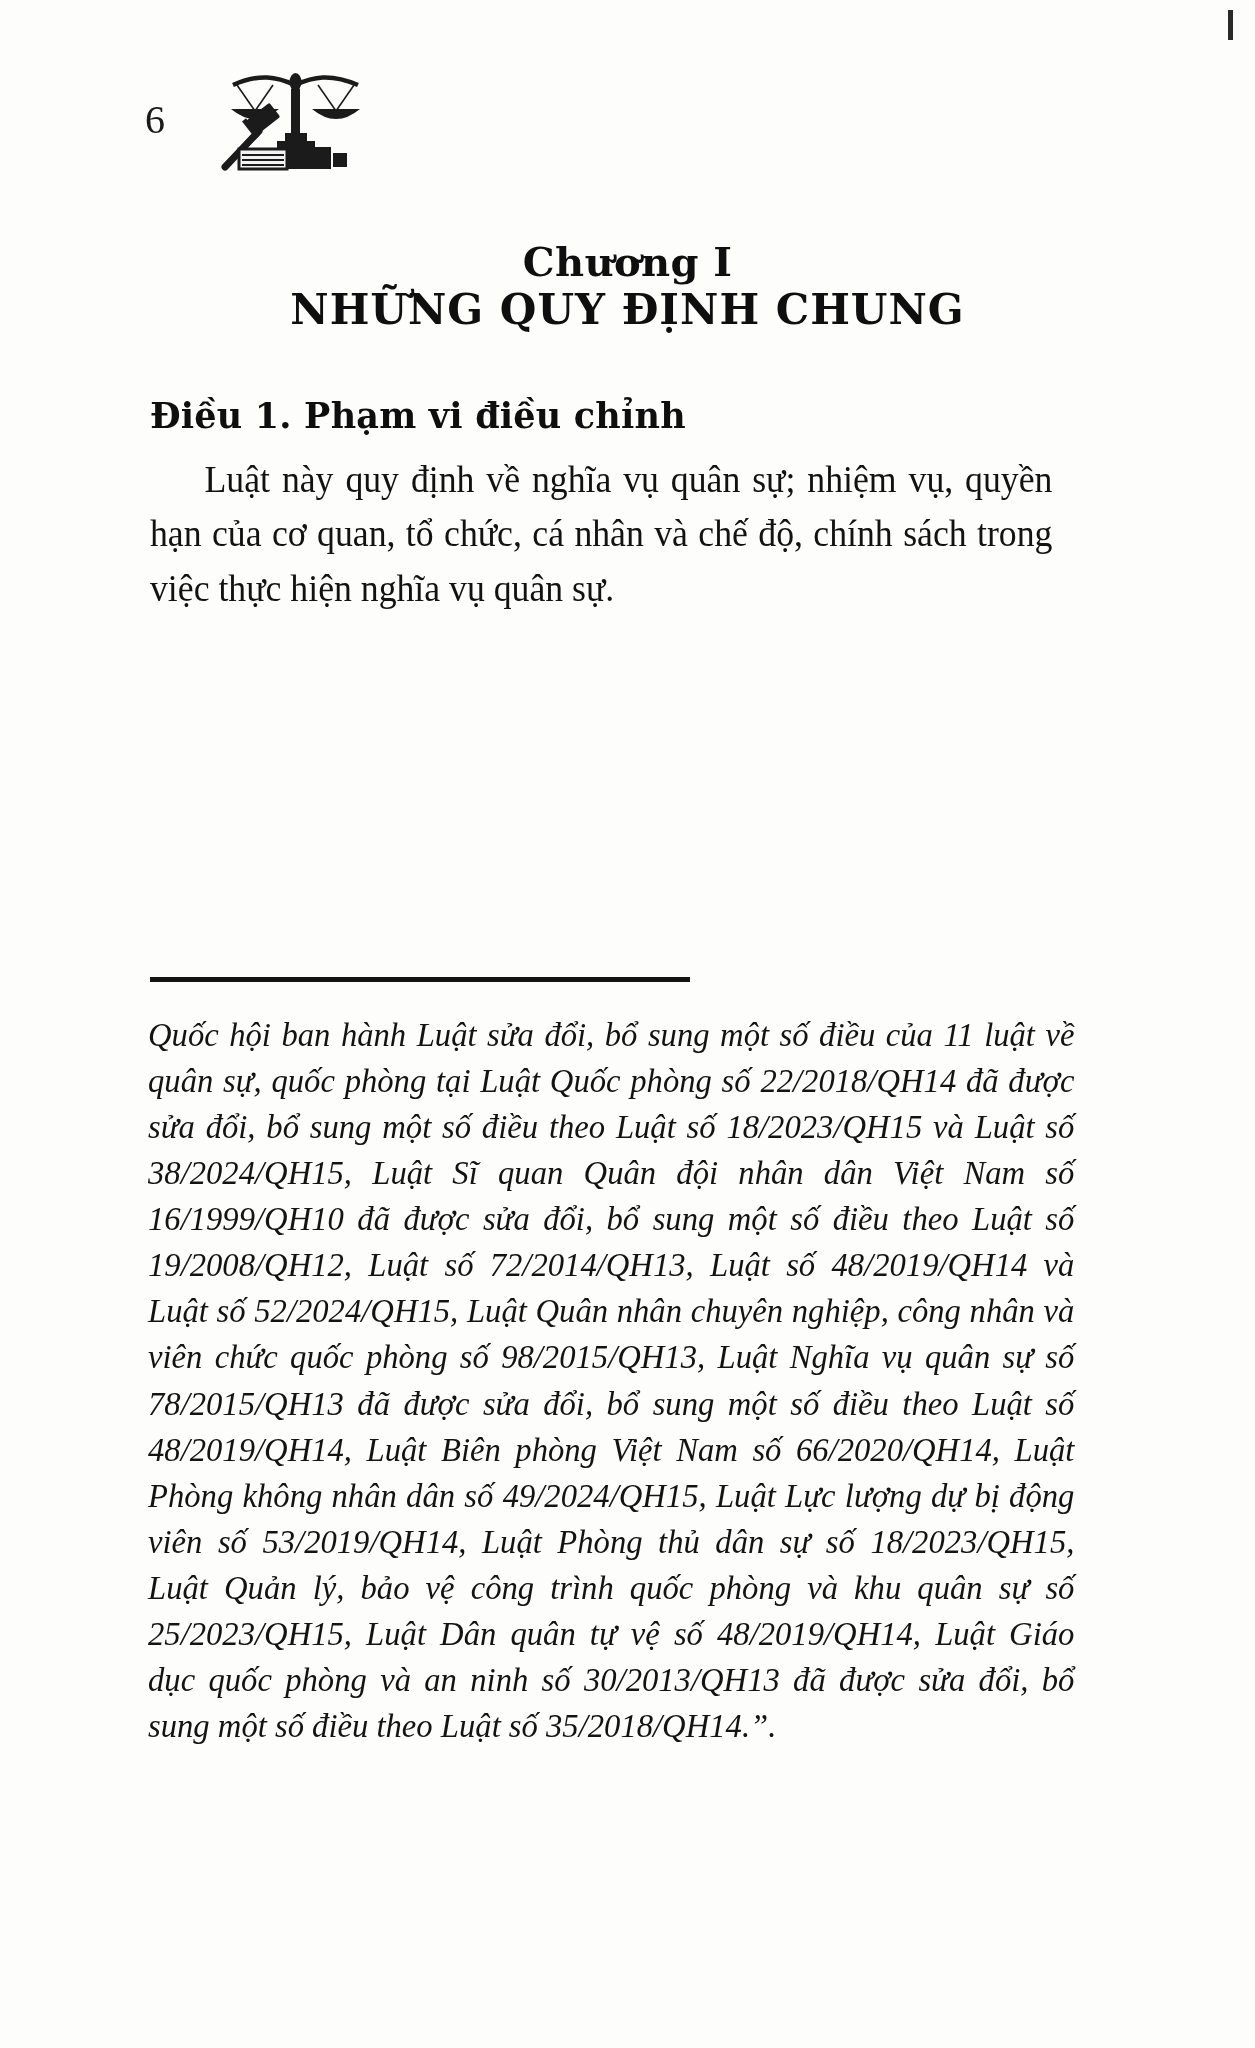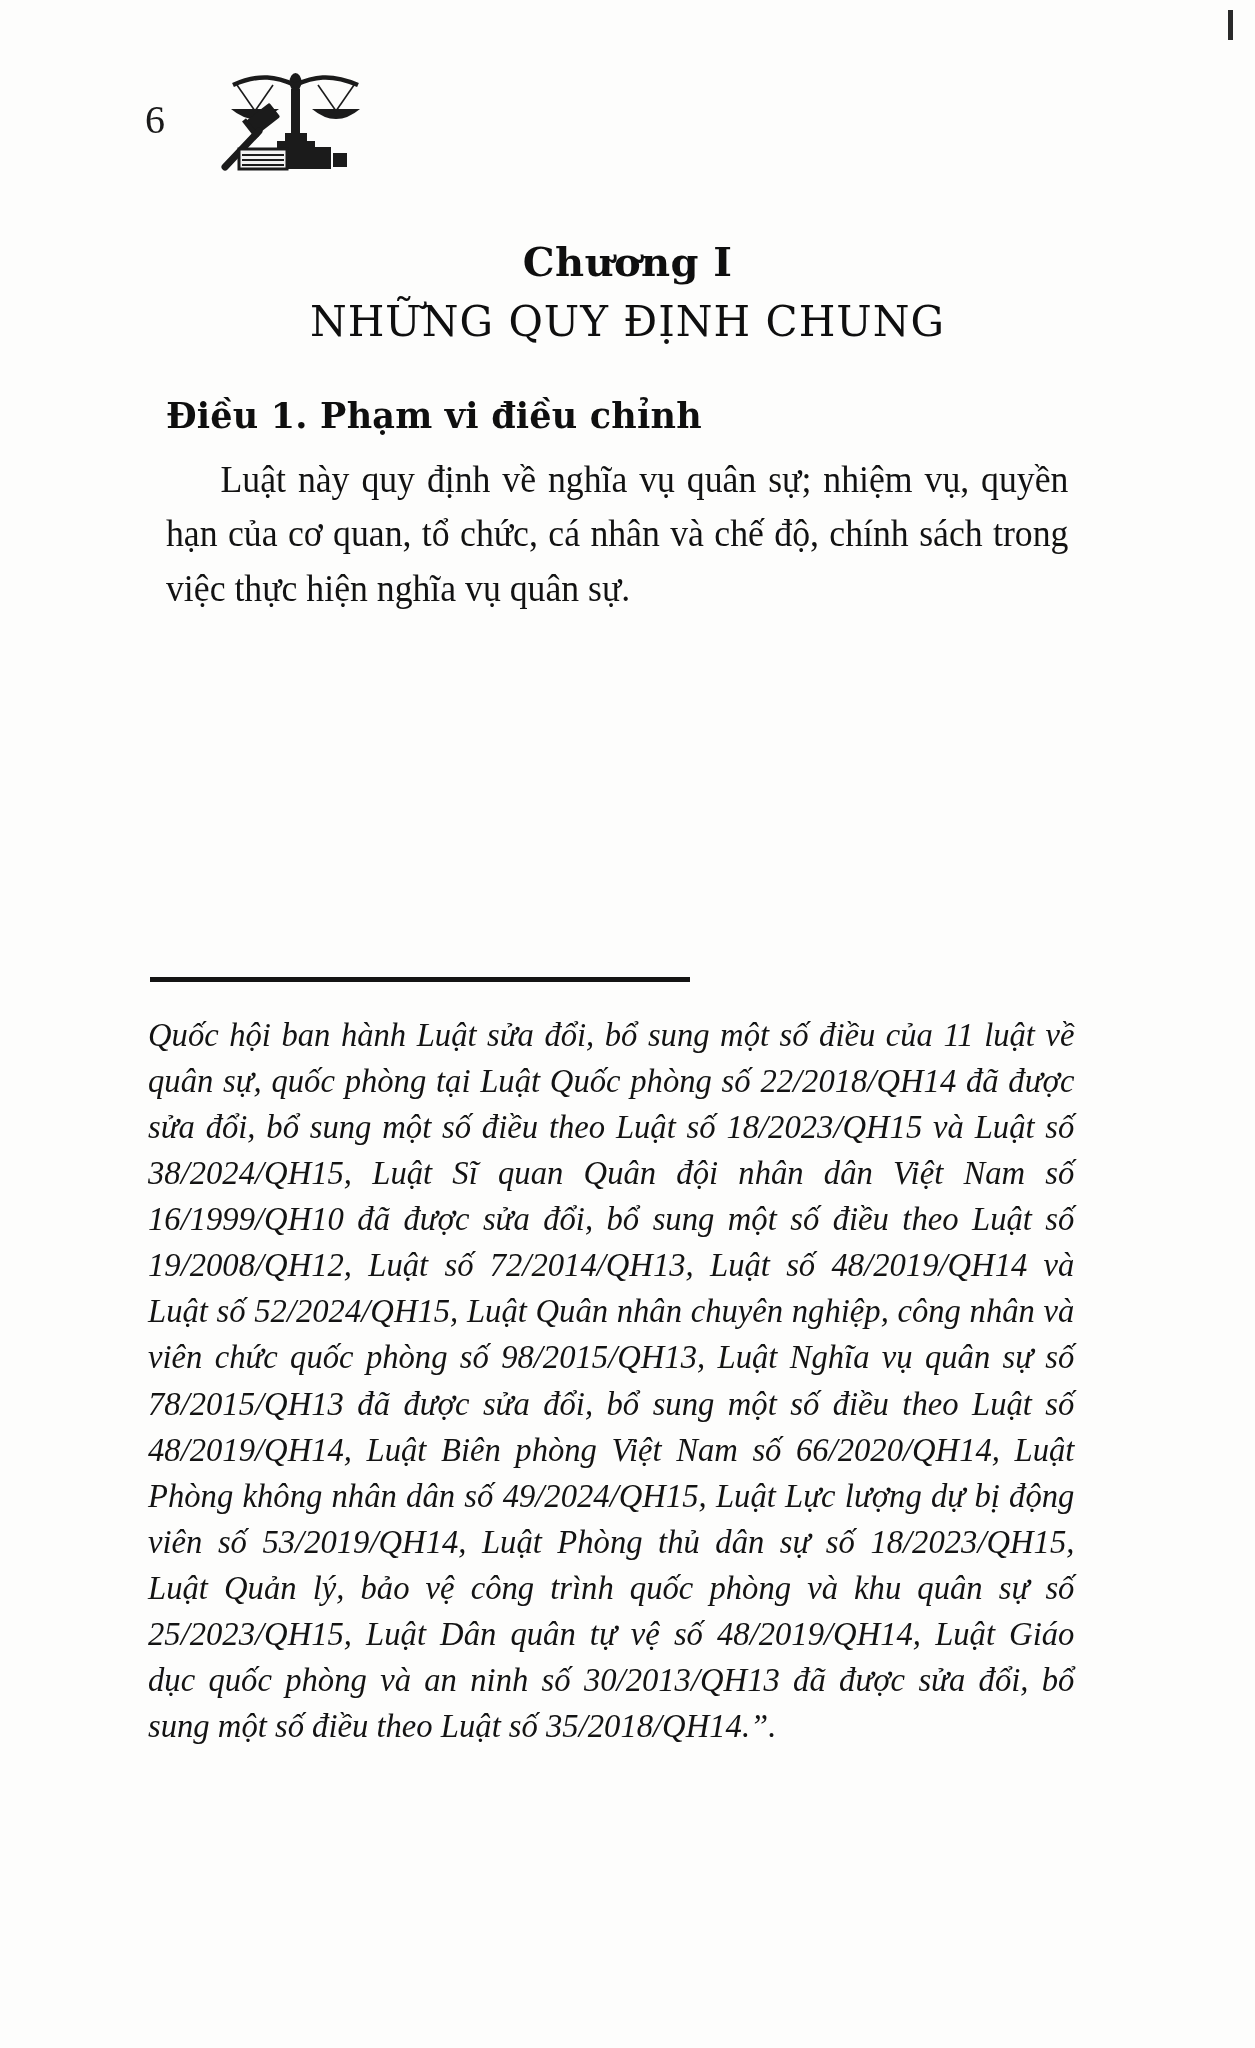--- a/index.html
+++ b/index.html
@@ -66,25 +66,24 @@
     left: 0;
     width: 1255px;
     text-align: center;
   }
   .chapter-label {
     font-family: "DejaVu Serif", "Liberation Serif", serif;
     font-weight: bold;
     font-size: 40px;
     letter-spacing: 0.4px;
     color: #0f0f0f;
-    margin-bottom: 12px;
   }
   .chapter-title {
     font-family: "DejaVu Serif", "Liberation Serif", serif;
-    font-weight: normal;
+    font-weight: bold;
     font-size: 42px;
     letter-spacing: 1px;
     color: #0f0f0f;
   }
 
   
   .article {
     position: absolute;
     left: 150px;
     width: 960px;
@@ -101,21 +100,21 @@
     font-family: "Liberation Serif", "DejaVu Serif", serif;
     font-size: 38px;
     line-height: 1.43;
     color: #121212;
     text-align: justify;
     text-indent: 58px;
     transform: scaleX(0.94);
     transform-origin: left top;
   }
 
-  #article-1 { top: 395px; margin-left: 16px; }
+  #article-1 { top: 395px; }
   #article-2 { top: 690px; }
 
   
   .footnote-rule {
     position: absolute;
     left: 150px;
     top: 977px;
     width: 540px;
     height: 5px;
     background: #141414;

